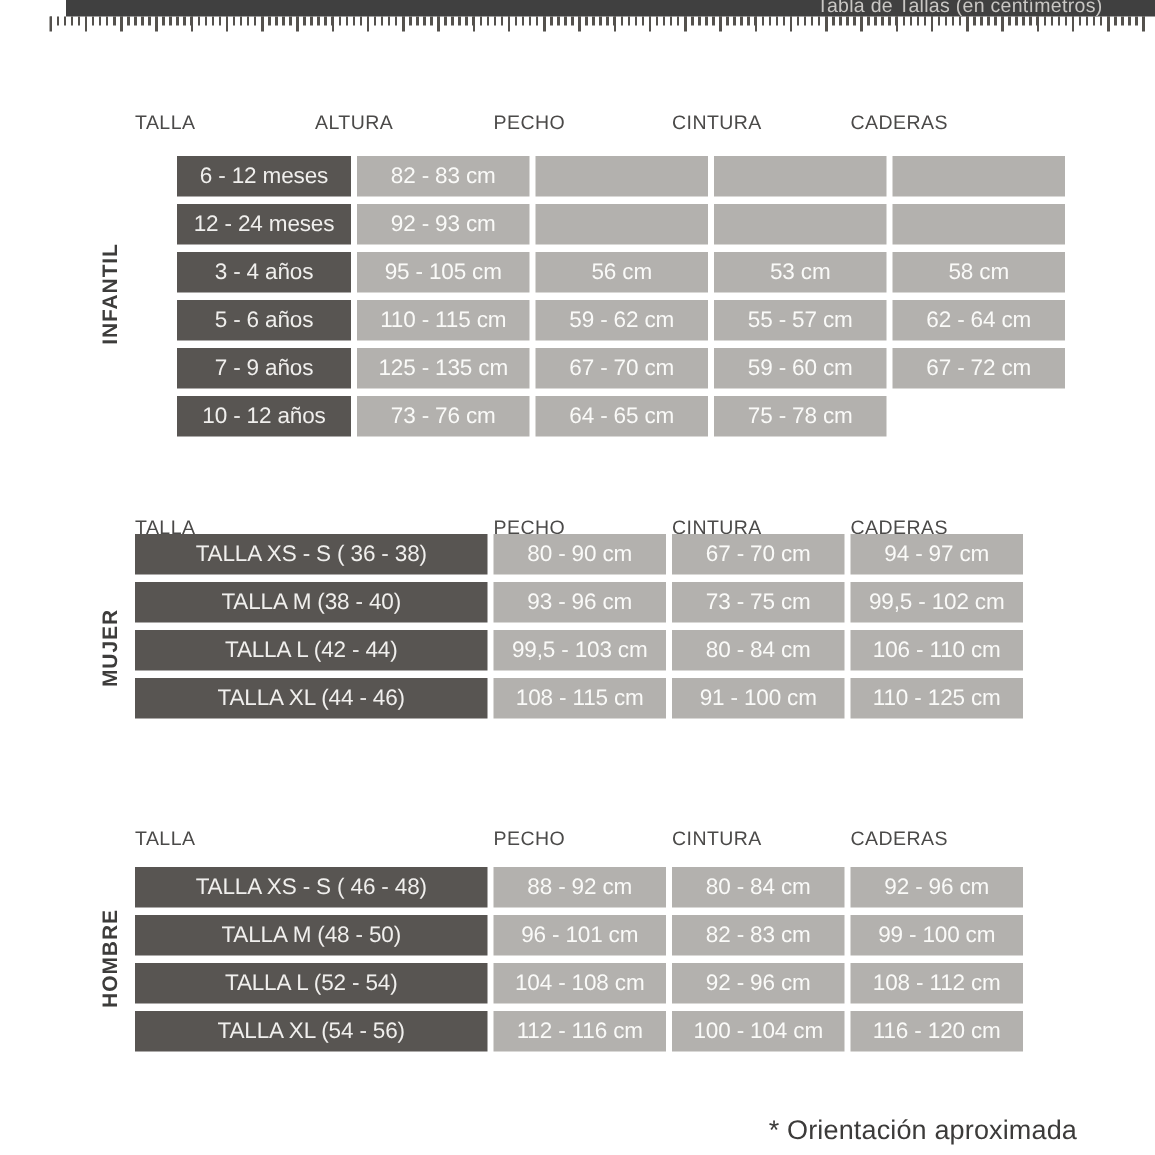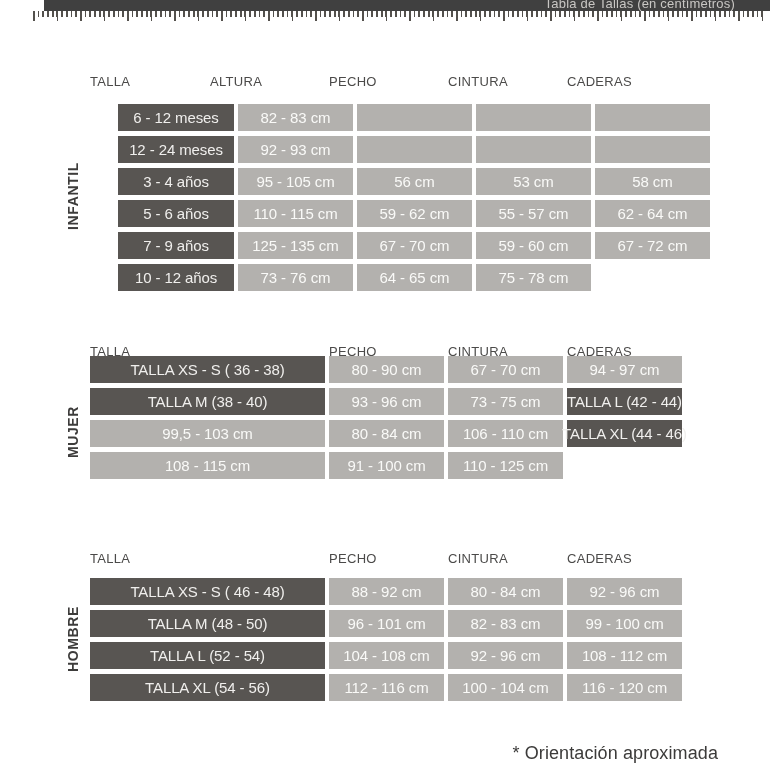--- a/index.html
+++ b/index.html
@@ -139,20 +139,21 @@
 
   <div class="tbl t4" id="tbl-mujer">
     <div class="d">TALLA XS - S ( 36 - 38)</div>
     <div class="l">80 - 90 cm</div>
     <div class="l">67 - 70 cm</div>
     <div class="l">94 - 97 cm</div>
 
     <div class="d">TALLA M (38 - 40)</div>
     <div class="l">93 - 96 cm</div>
     <div class="l">73 - 75 cm</div>
+    <div class="l">99,5 - 102 cm</div>
 
     <div class="d">TALLA L (42 - 44)</div>
     <div class="l">99,5 - 103 cm</div>
     <div class="l">80 - 84 cm</div>
     <div class="l">106 - 110 cm</div>
 
     <div class="d">TALLA XL (44 - 46)</div>
     <div class="l">108 - 115 cm</div>
     <div class="l">91 - 100 cm</div>
     <div class="l">110 - 125 cm</div>

